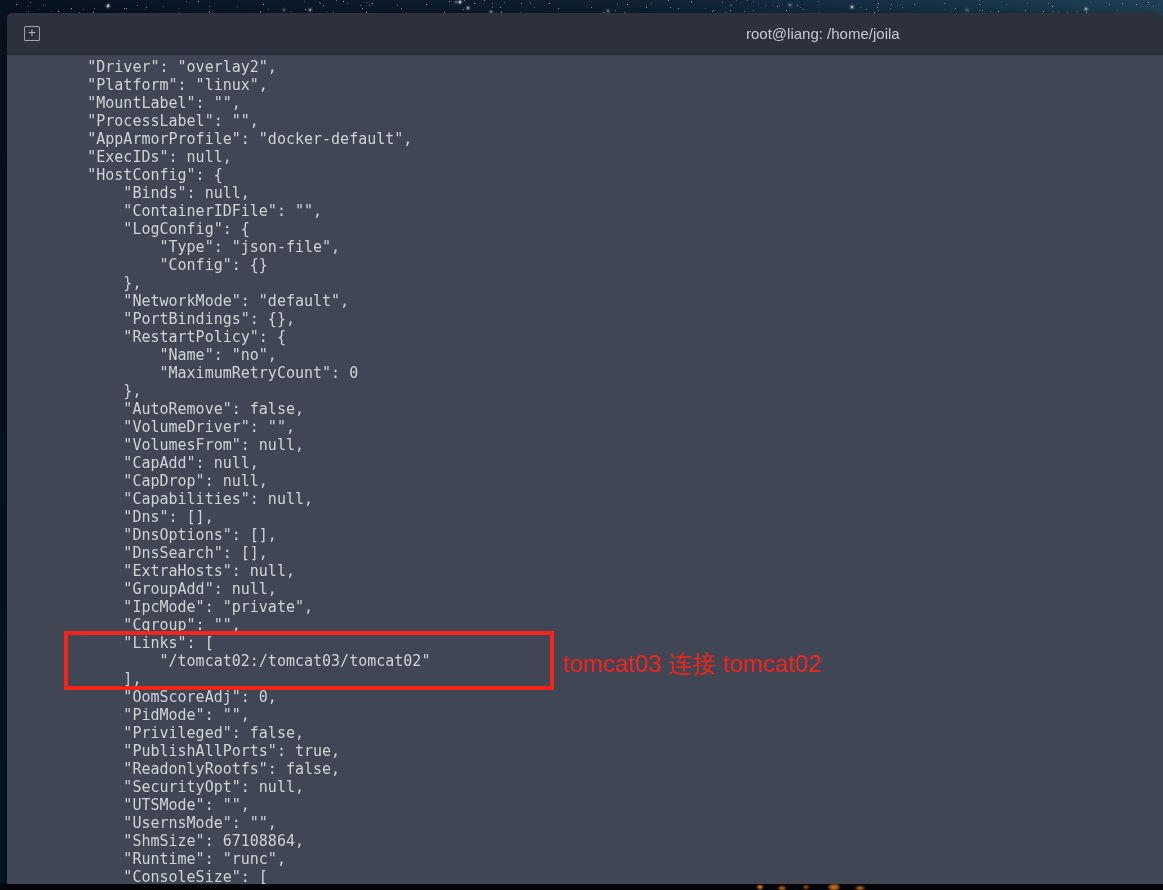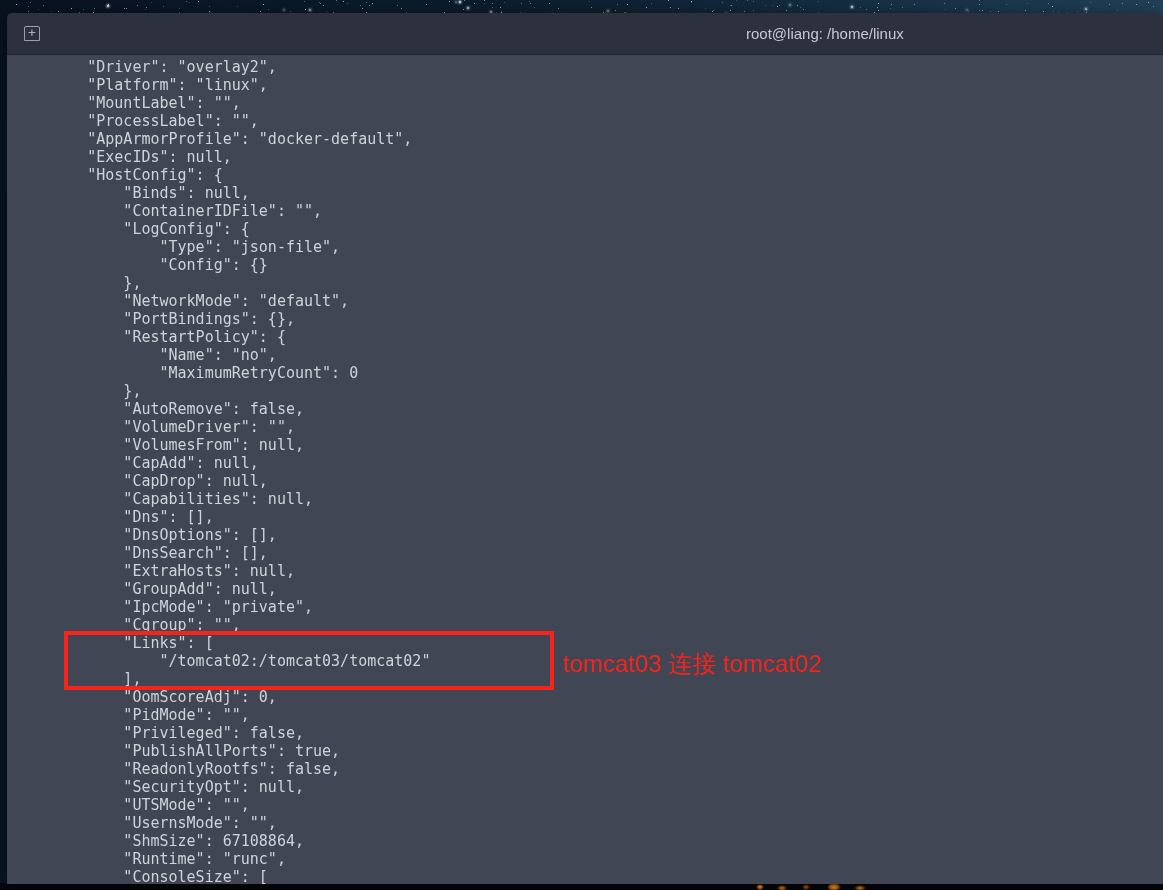--- a/index.html
+++ b/index.html
@@ -260,21 +260,21 @@
 <div class="bottom-strip">
   <div class="fire-glow"></div>
 </div>
 
 <div class="window">
   <div class="titlebar">
     <div class="newtab-btn">
       <span class="tab-shape"></span>
       <span class="plus">+</span>
     </div>
-    <span class="window-title">root@liang: /home/linux</span>
+    <span class="window-title">root@liang: /home/joila</span>
   </div>
   <div class="terminal">
     <pre>        "Driver": "overlay2",
         "Platform": "linux",
         "MountLabel": "",
         "ProcessLabel": "",
         "AppArmorProfile": "docker-default",
         "ExecIDs": null,
         "HostConfig": {
             "Binds": null,

